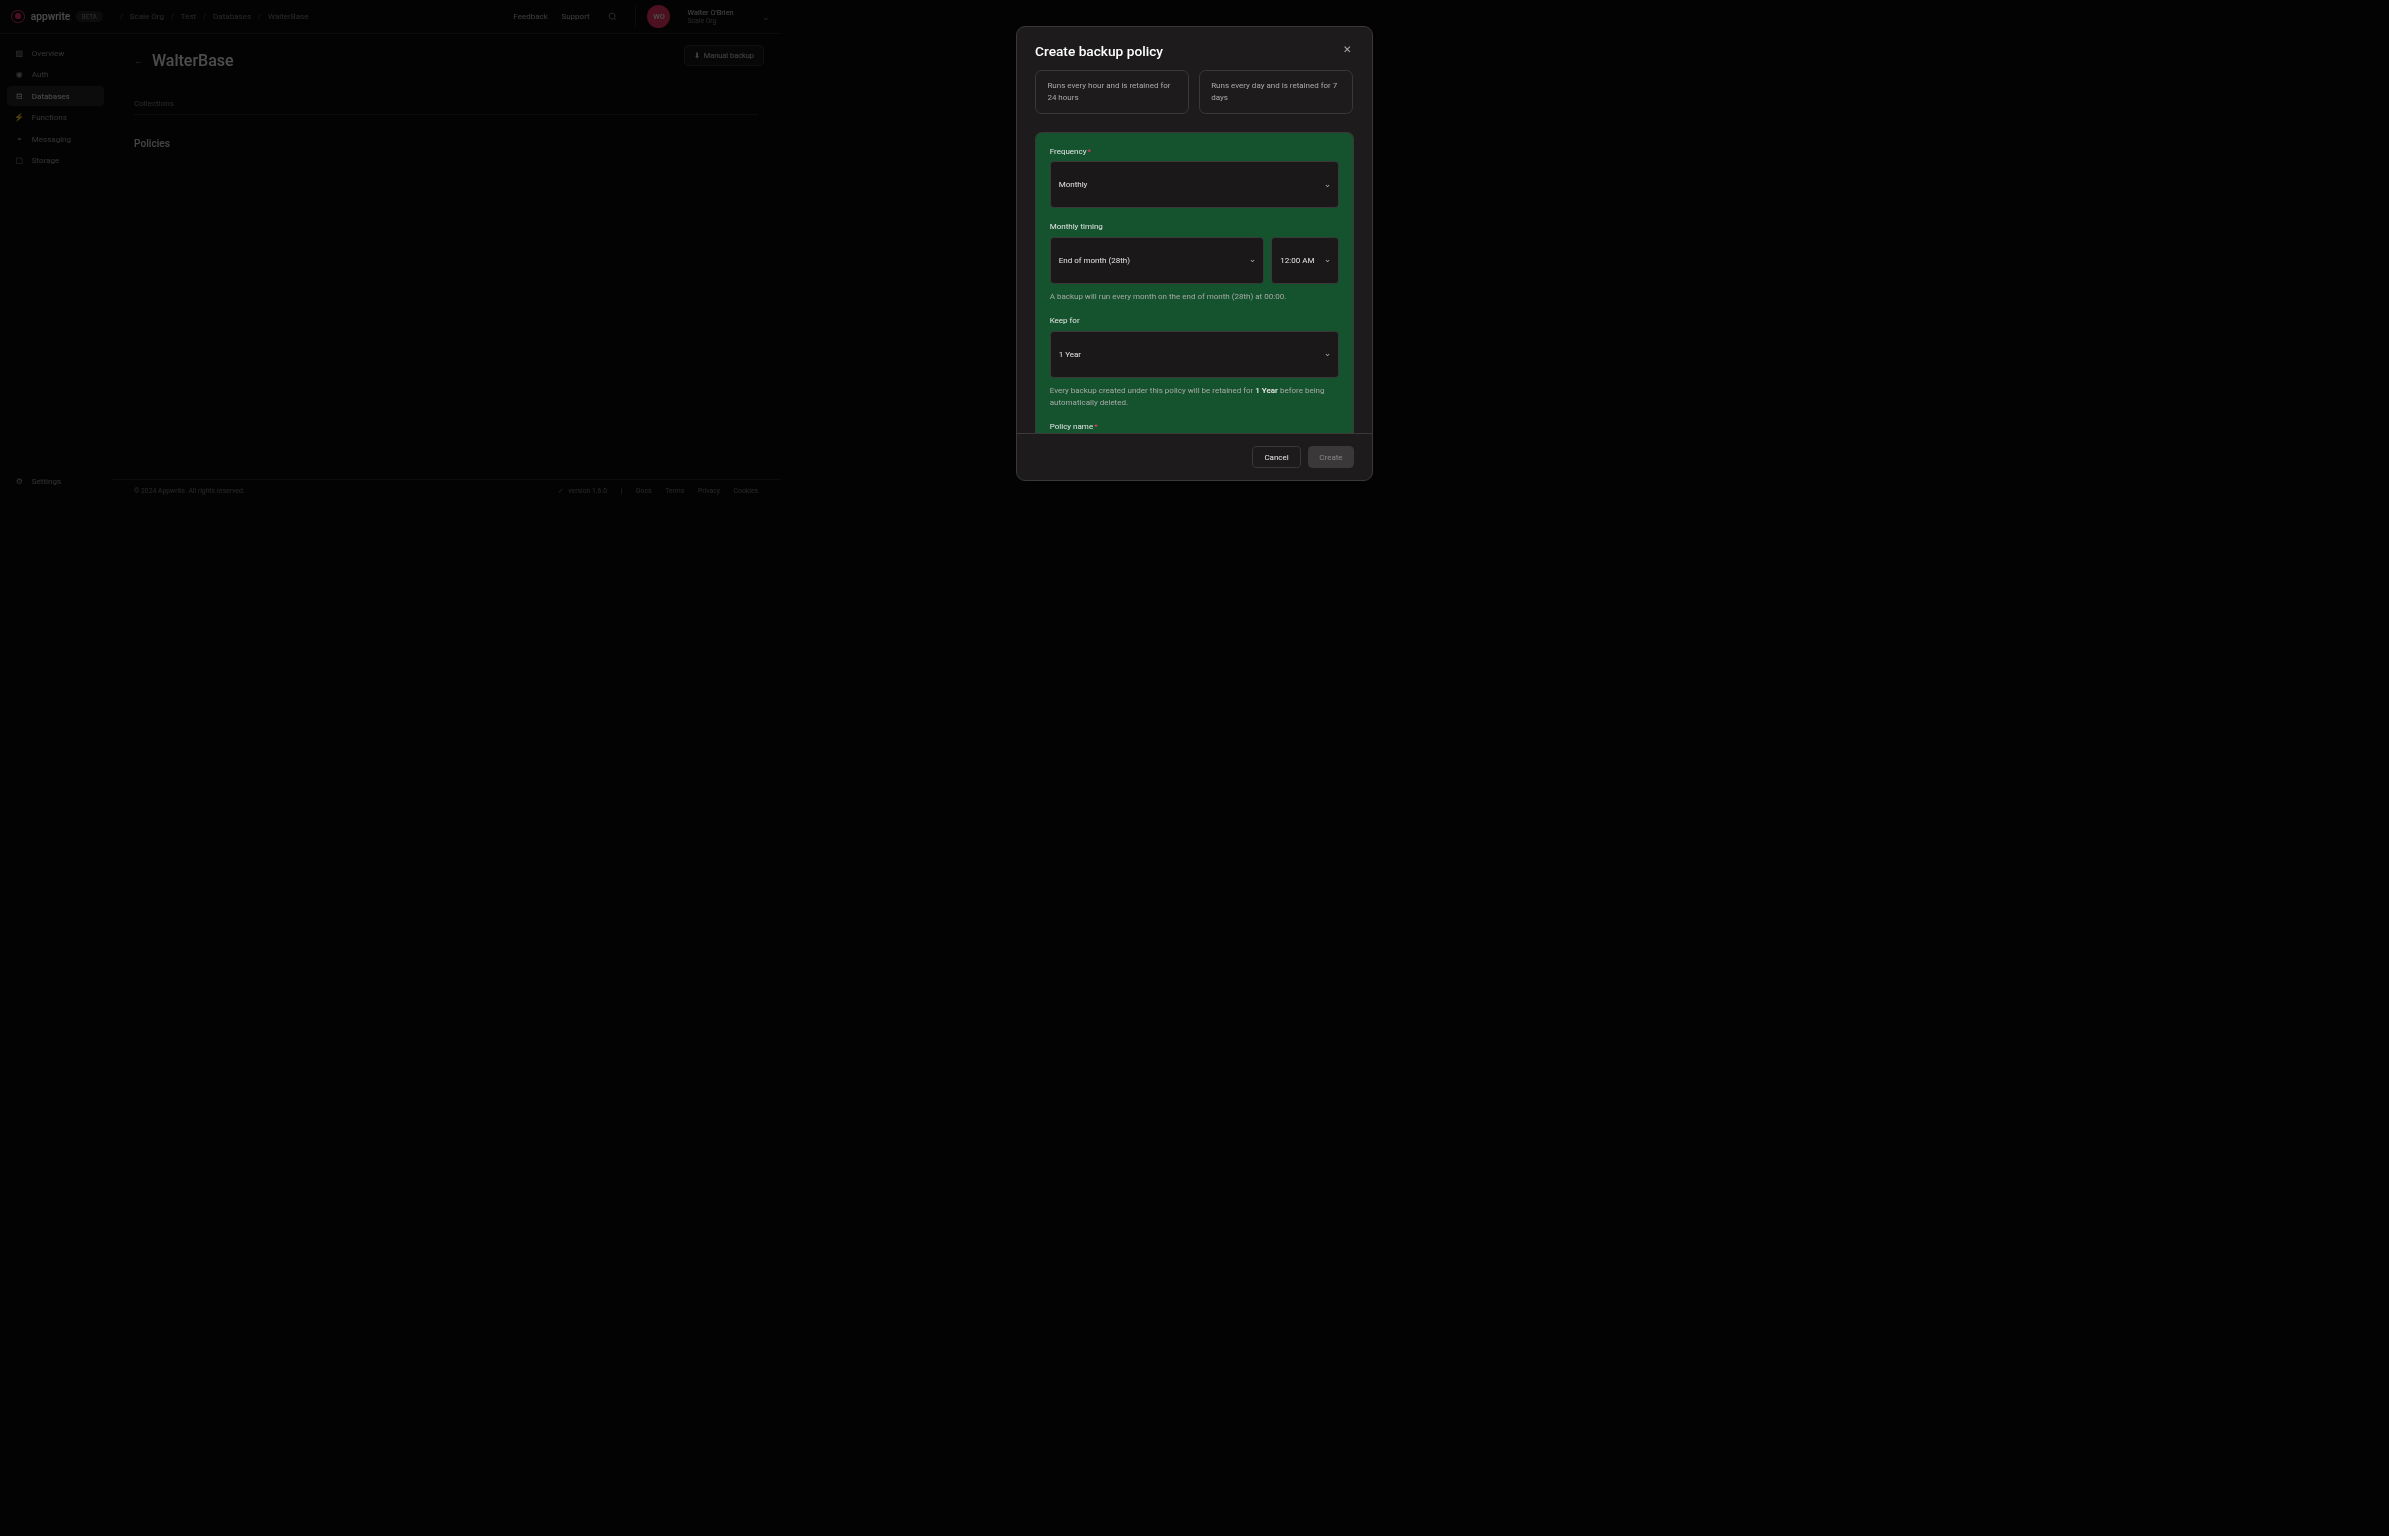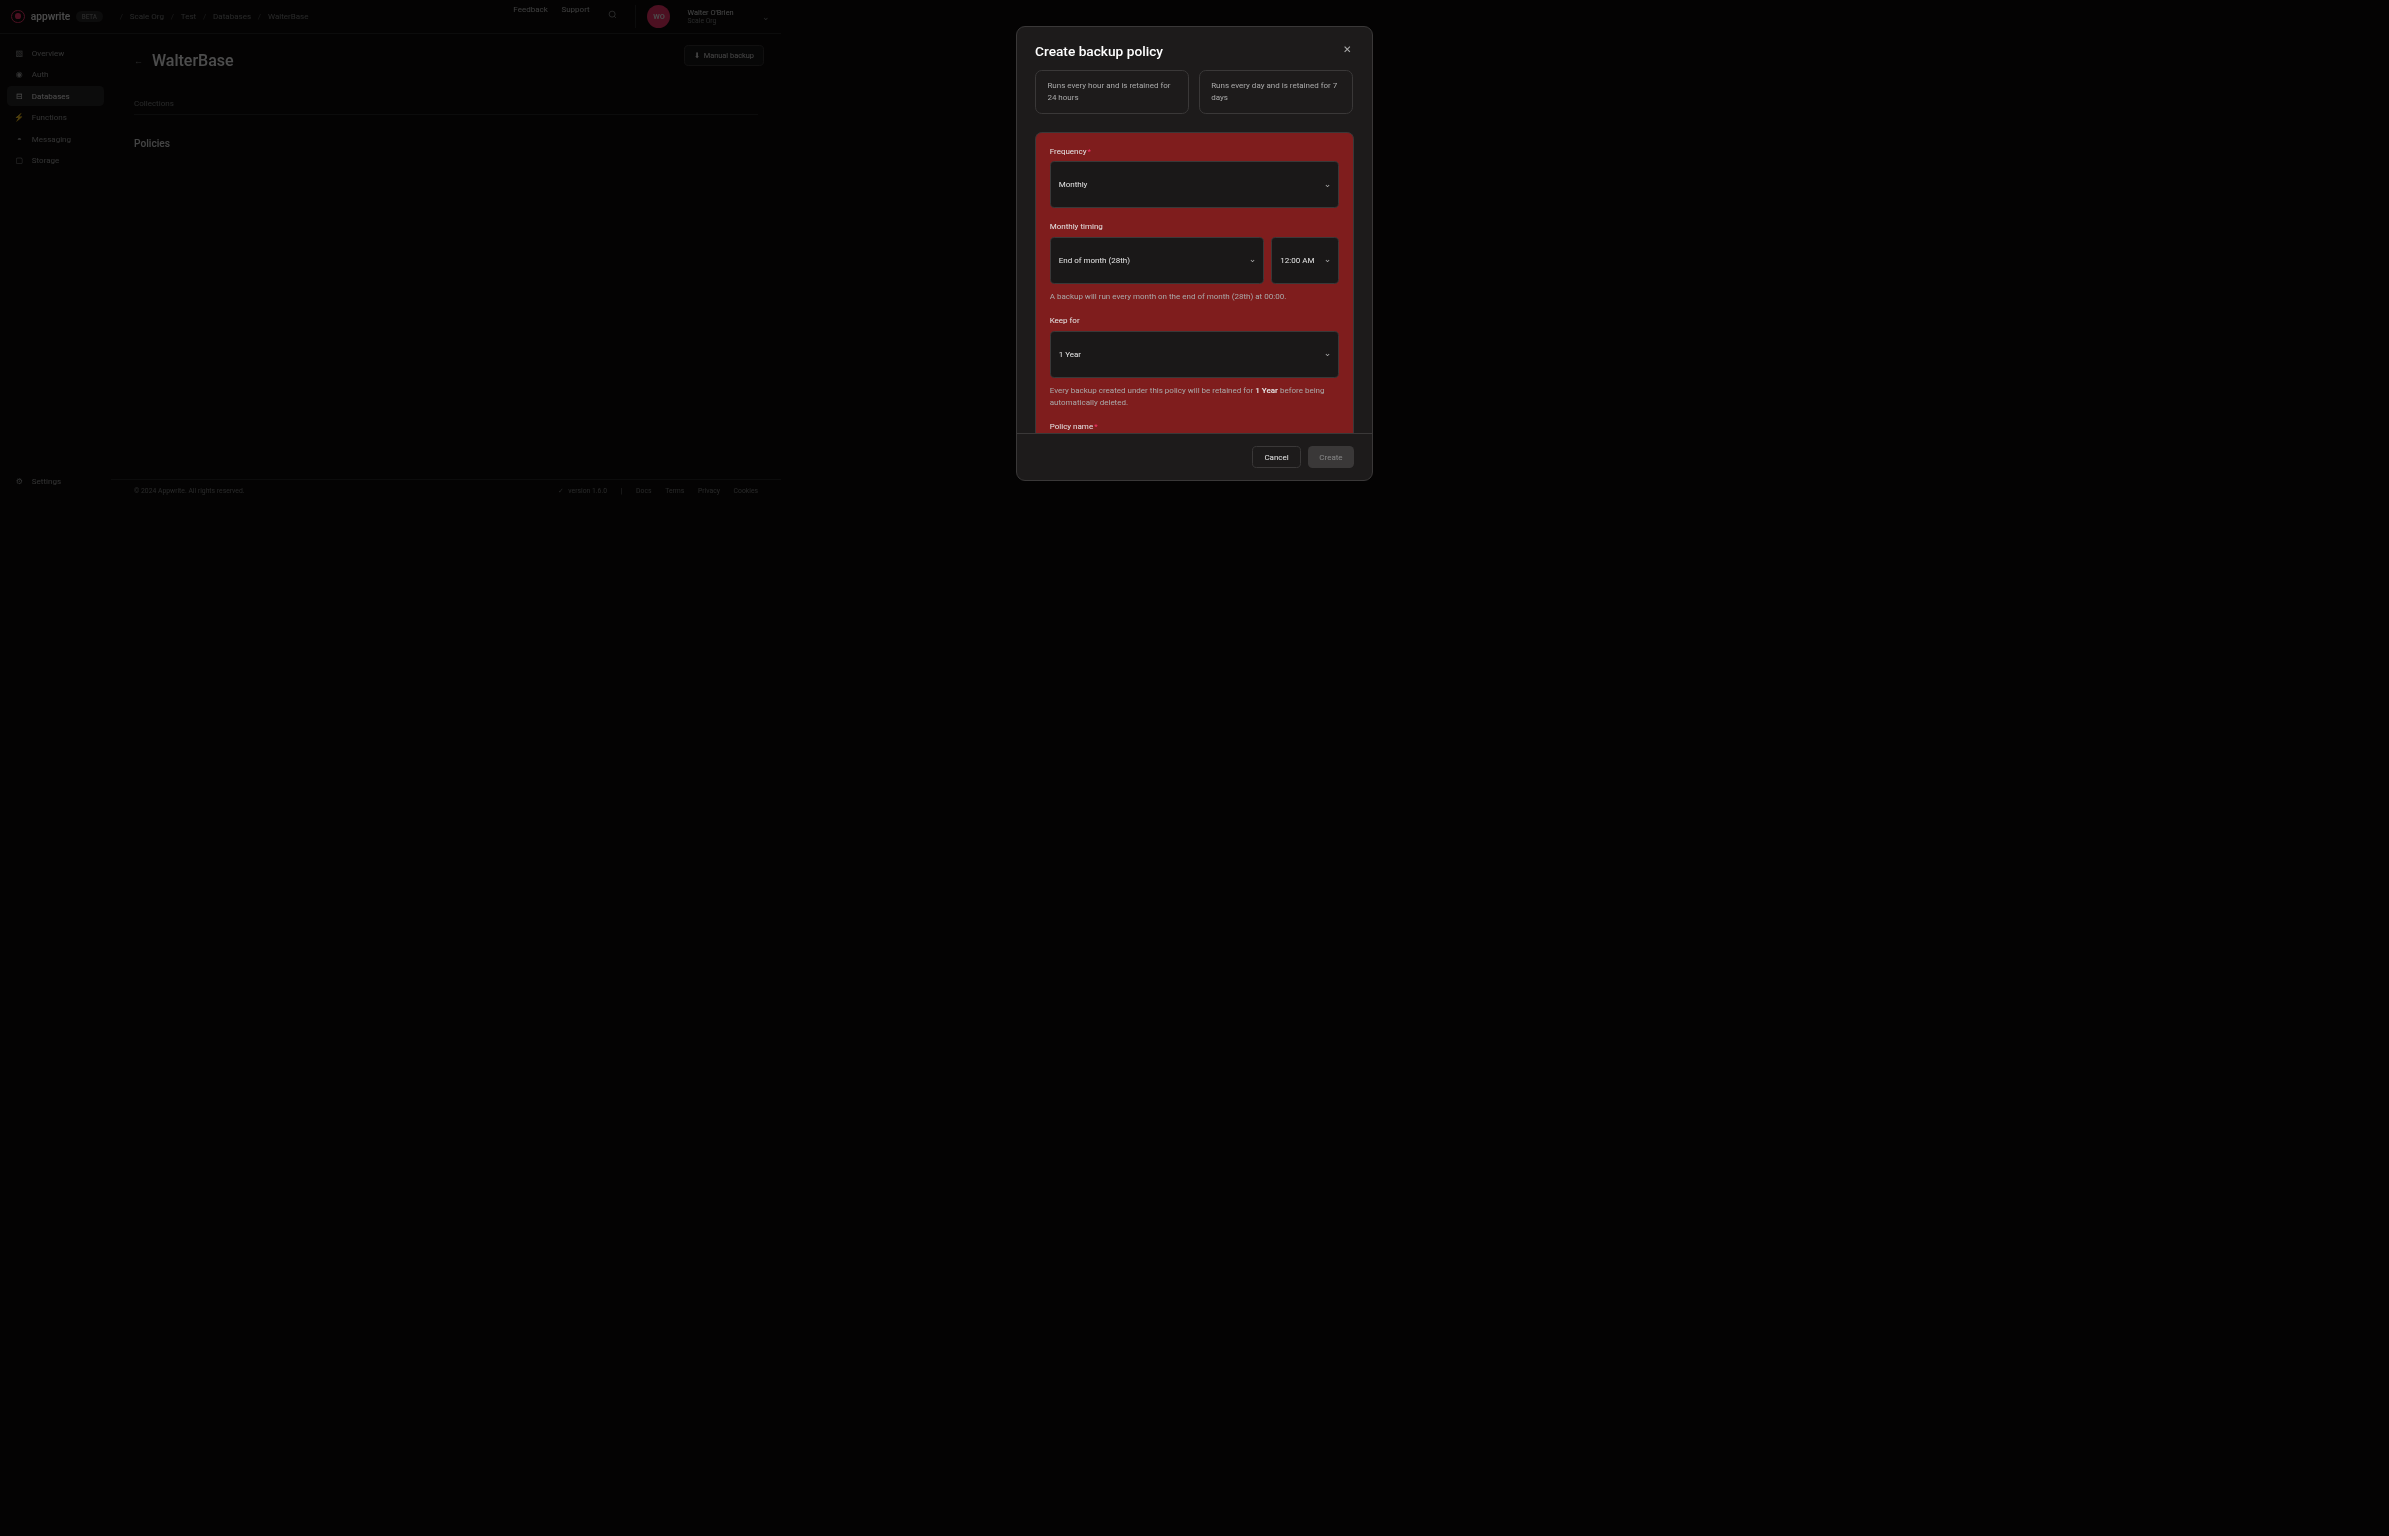--- a/index.html
+++ b/index.html
@@ -7,21 +7,21 @@
     
     
     .top-header { height: 34px; display: flex; align-items: center; padding: 0 11.4px; border-bottom: 0.6px solid #2a2828; }
     .logo-area { display: flex; align-items: center; gap: 5.7px; }
     .logo-icon { width: 13.7px; height: 13.7px; border: 1.1px solid #fd366e; border-radius: 50%; position: relative; }
     .logo-icon::after { content: ''; position: absolute; width: 5.7px; height: 5.7px; background: #fd366e; border-radius: 50%; top: 2.8px; left: 2.8px; }
     .logo-text { font-size: 10.2px; font-weight: 500; color: #fff; }
     .beta-badge { background: #2a2828; color: #888; padding: 1.7px 5.7px; border-radius: 5.7px; font-size: 6.3px; font-weight: 500; }
     .breadcrumb { display: flex; align-items: center; gap: 6.8px; margin-left: 17px; color: #888; font-size: 8px; }
     .breadcrumb-sep { color: #555; }
-    .header-right { margin-left: auto; display: flex; align-items: flex-start; gap: 13.7px; }
+    .header-right { margin-left: auto; display: flex; align-items: center; gap: 13.7px; }
     .header-link { color: #ccc; font-size: 8px; cursor: pointer; }
     .search-btn { width: 18px; height: 18px; display: flex; align-items: center; justify-content: center; cursor: pointer; }
     .user-widget { display: flex; align-items: center; gap: 17px; border-left: 0.6px solid #2a2828; padding-left: 11.4px; }
     .avatar { width: 23px; height: 23px; border-radius: 50%; background: #fd366e; display: flex; align-items: center; justify-content: center; color: #fff; font-size: 7.4px; font-weight: 600; }
     .user-info { display: flex; flex-direction: column; }
     .user-name { font-size: 7.4px; color: #e5e5e5; }
     .user-org { font-size: 6.8px; color: #888; }
     .header-chevron { margin-left: 11.4px; color: #888; }
     
     
@@ -54,21 +54,21 @@
     .modal-title { font-size: 13.7px; font-weight: 500; color: #fff; }
     .close-btn { color: #aaa; cursor: pointer; font-size: 10.2px; width: 13.7px; height: 13.7px; display: flex; align-items: center; justify-content: center; }
     .modal-body { padding: 0 18px 11.4px; overflow-y: auto; flex: 1; }
     .modal-body::-webkit-scrollbar { width: 4.6px; }
     .modal-body::-webkit-scrollbar-thumb { background: #3a3838; border-radius: 2.3px; }
     
     .preset-card { border: 0.6px solid #3a3838; border-radius: 6.8px; padding: 9px 11.4px; margin-bottom: 9px; background: #1d1b1b; width: 154px; display: inline-block; }
     .preset-card:first-child { margin-right: 6.8px; }
     .preset-desc { font-size: 8px; color: #aaa; line-height: 1.5; }
     
-    .form-box { border: 0.6px solid #3a3838; border-radius: 6.8px; padding: 13.7px; background: #7f1d1d; }
+    .form-box { border: 0.6px solid #3a3838; border-radius: 6.8px; padding: 13.7px; background: #14532d; }
     .form-label { font-size: 8px; color: #e5e5e5; display: block; margin-bottom: 5.7px; }
     .required::after { content: '*'; color: #fd366e; margin-left: 1.1px; }
     .form-select, .form-input { width: 100%; background: #1a1818; border: 0.6px solid #3a3838; border-radius: 4.6px; padding: 18px 8px; color: #e5e5e5; font-size: 8px; appearance: none; position: relative; }
     .select-wrapper { position: relative; }
     .select-wrapper::after { content: '⌄'; position: absolute; right: 8px; top: 50%; transform: translateY(-60%); color: #aaa; pointer-events: none; font-size: 9px; }
     .form-row { display: flex; gap: 7px; }
     .time-input { width: 68px; flex-shrink: 0; }
     .time-input .form-input { padding-right: 20.5px; }
     .helper-text { font-size: 8px; color: #aaa; margin-top: 6.8px; line-height: 1.5; }
     .helper-text .bold { font-weight: 600; color: #e5e5e5; }

